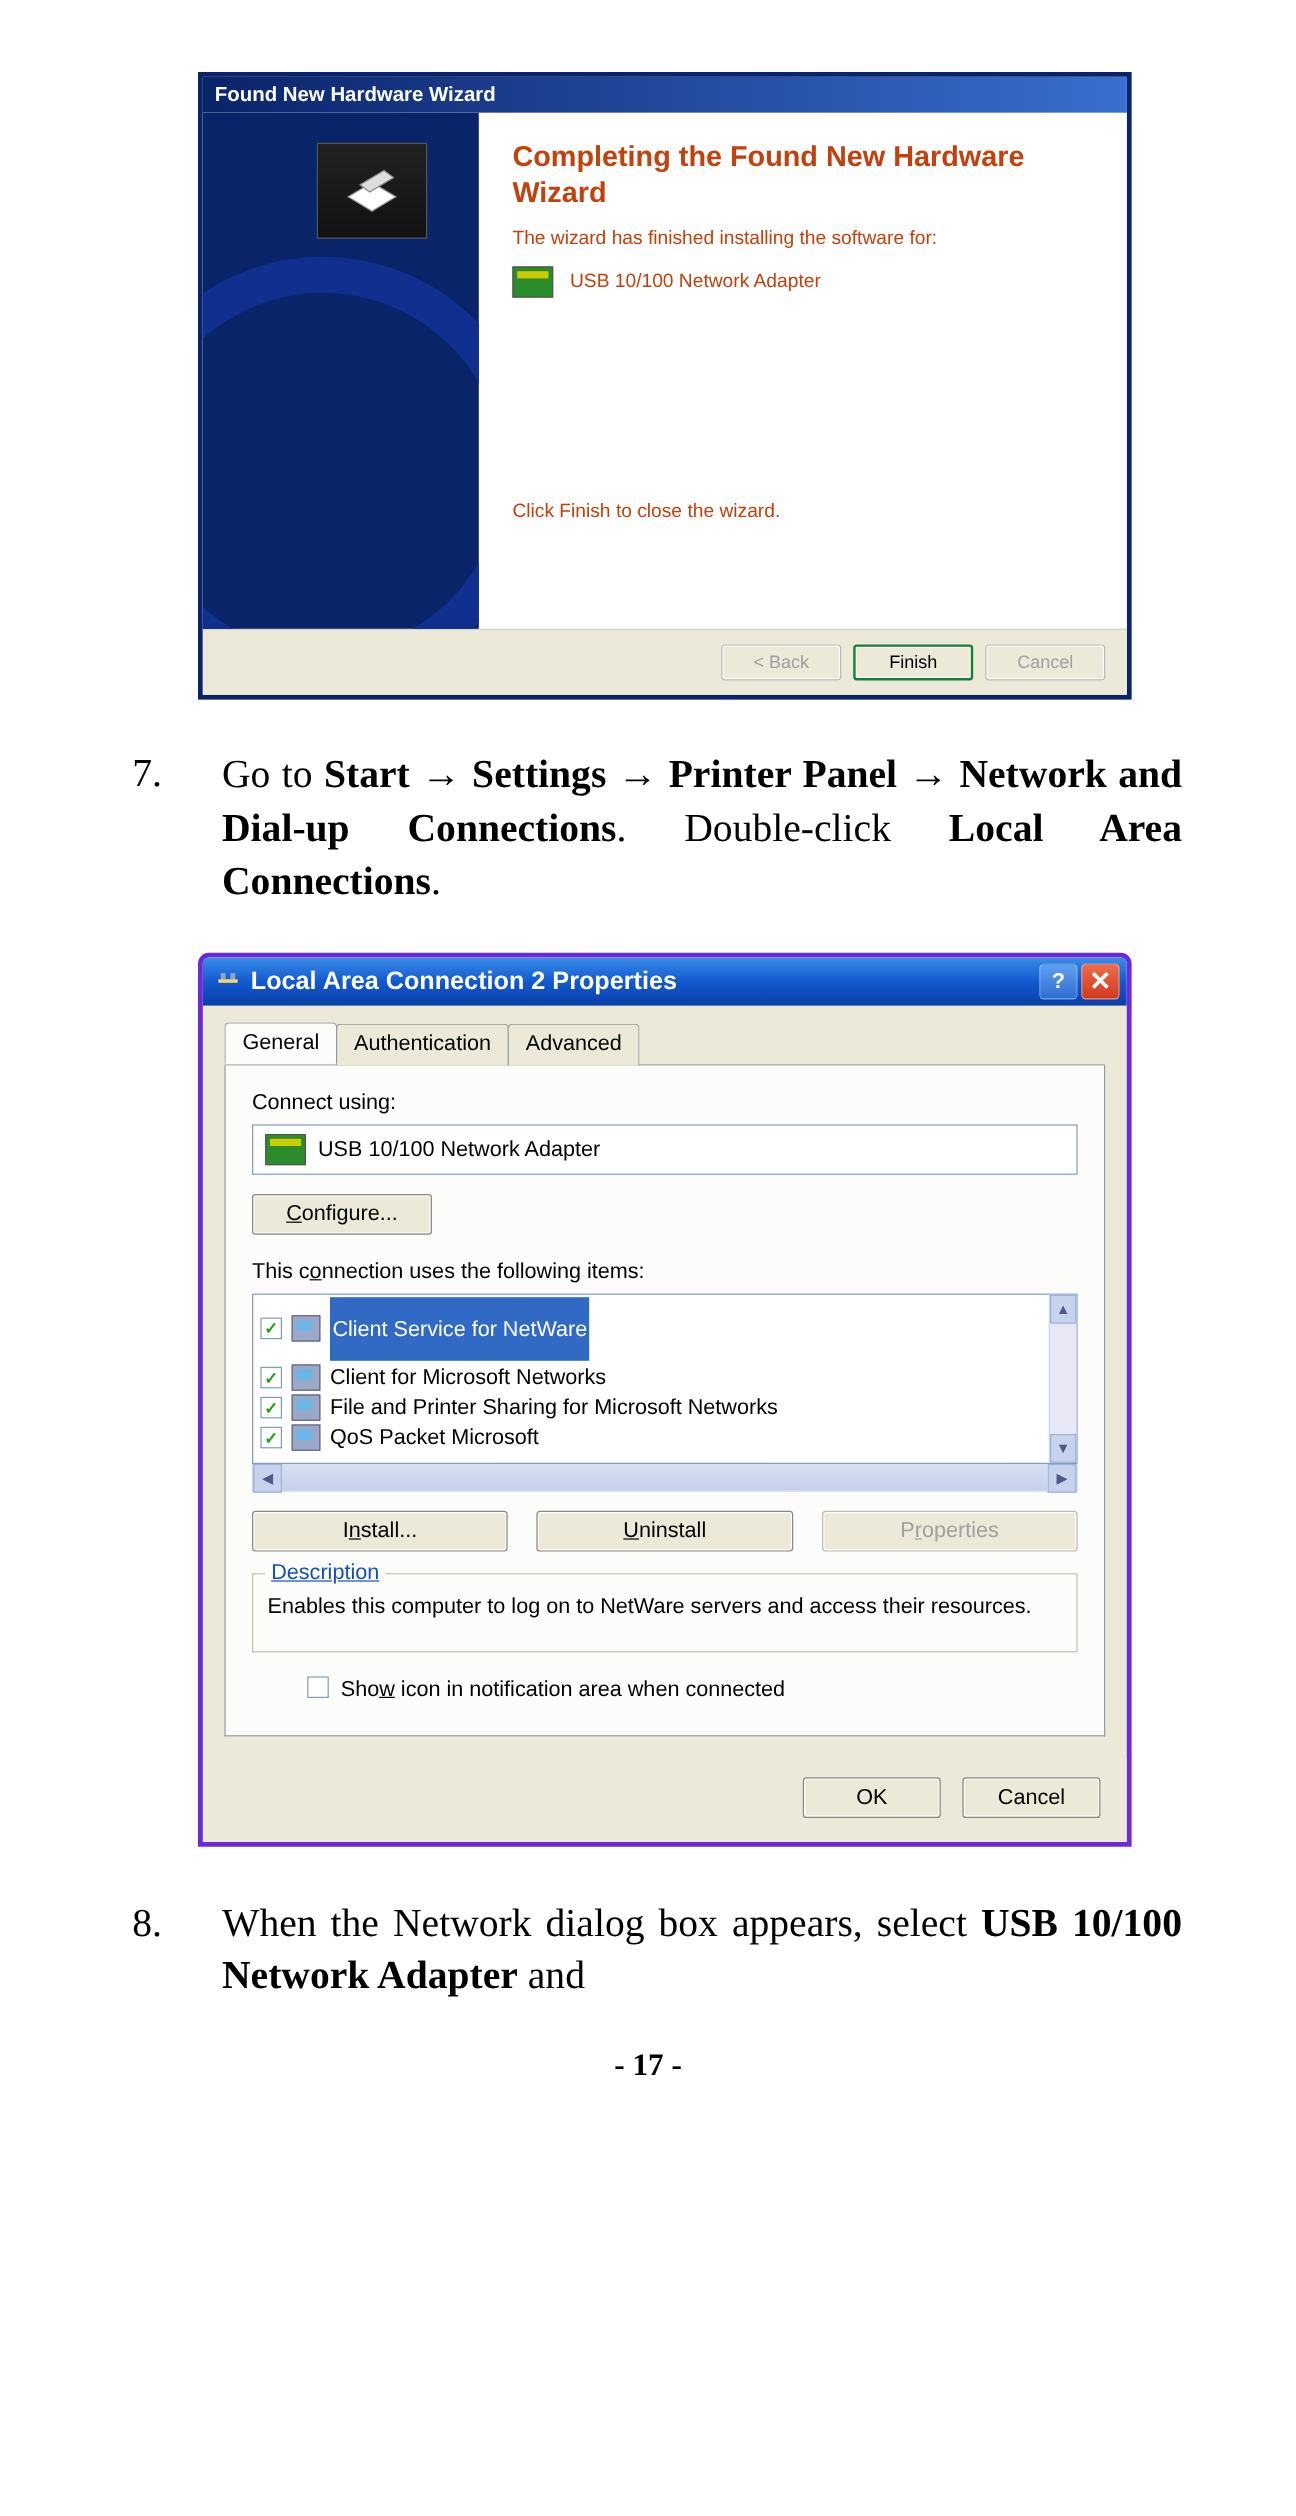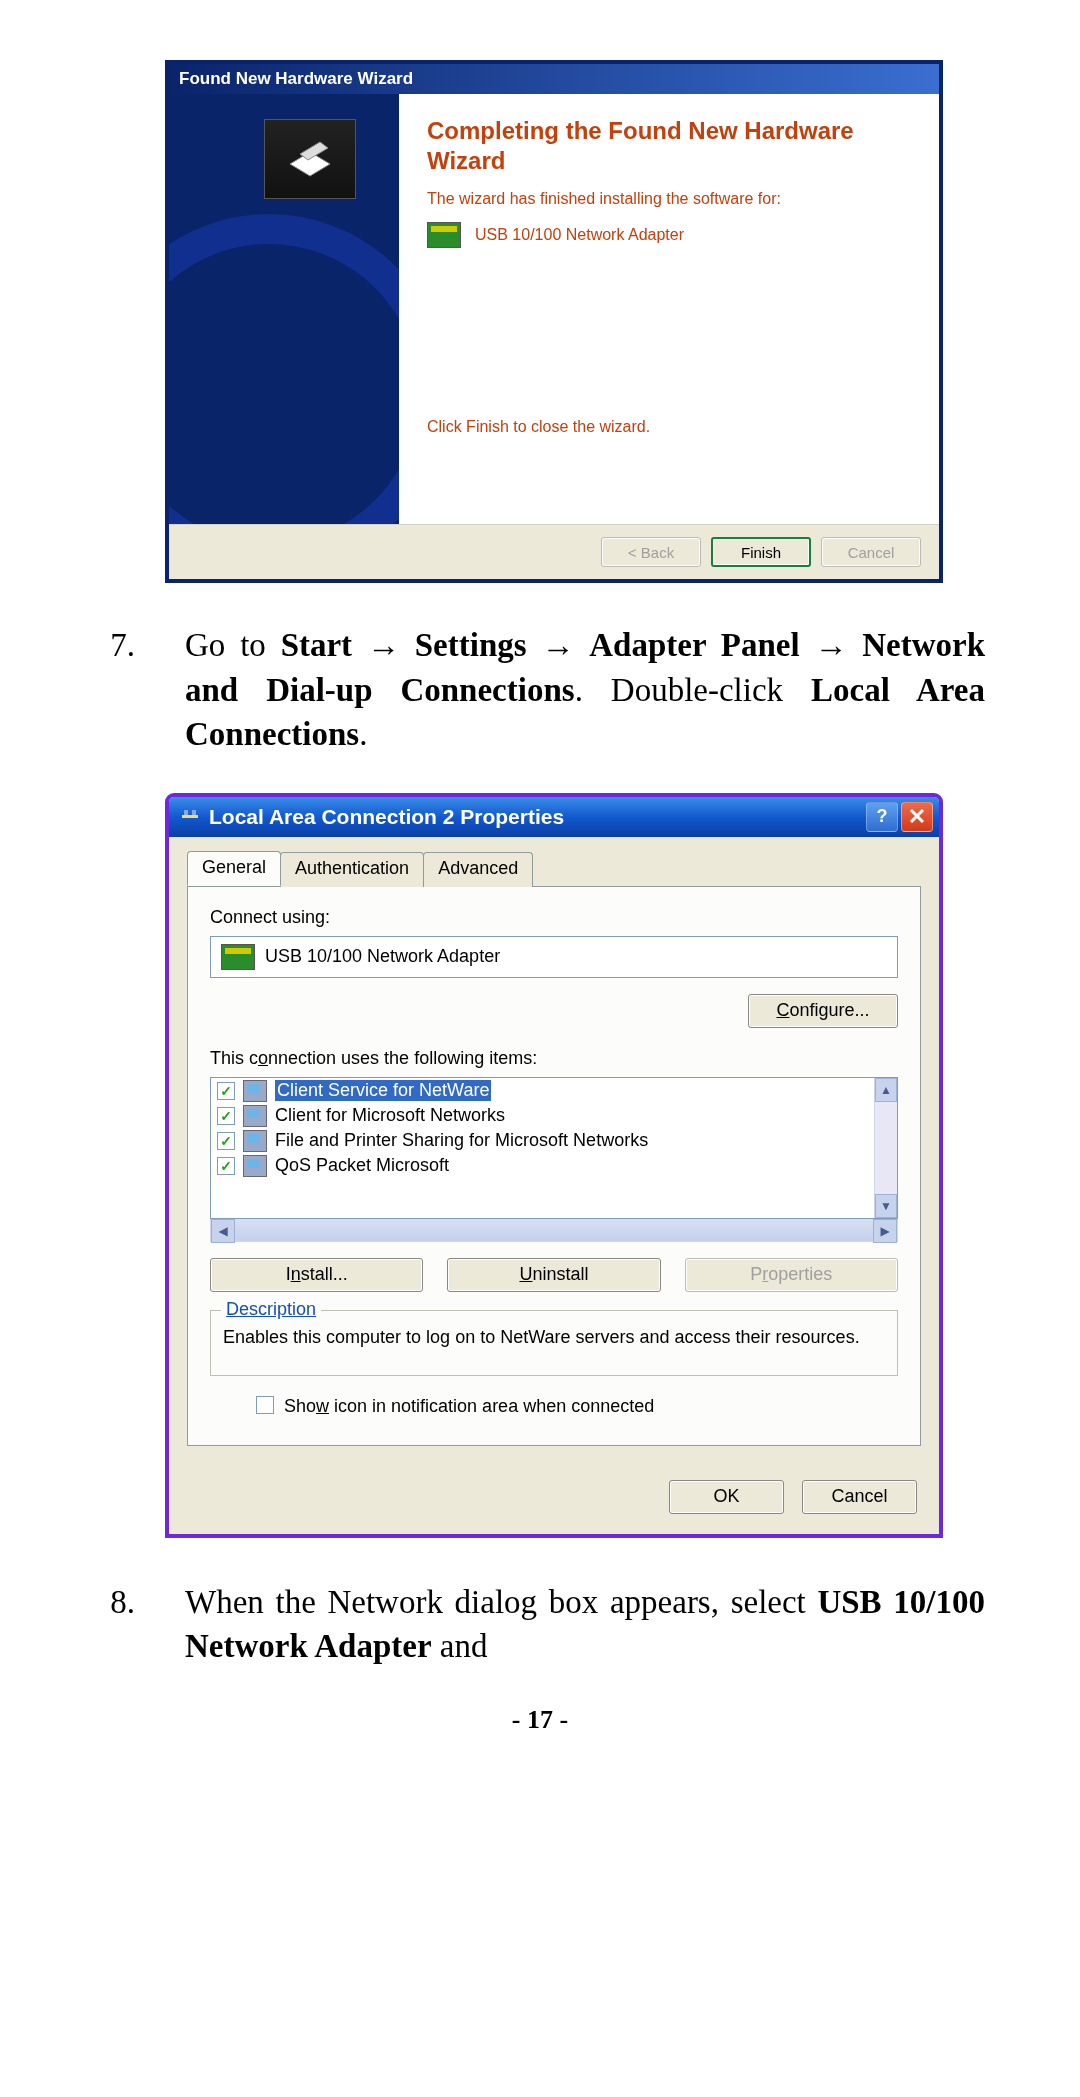--- a/index.html
+++ b/index.html
@@ -232,40 +232,40 @@
     border: 1px solid #7f9db9;
     background: #fff;
     padding: 7px 10px;
     font-size: 18px;
     display: flex;
     align-items: center;
     gap: 10px;
     margin-bottom: 16px;
   }
   .config-row {
-    display: flex; justify-content: flex-end; margin-bottom: 20px;
+    display: flex; justify-content: flex-start; margin-bottom: 20px;
   }
   .items-list {
     border: 1px solid #7f9db9;
     background: #fff;
     height: 140px;
     font-size: 18px;
     display: flex;
   }
   .items-inner { flex: 1; overflow: hidden; }
   .item-row {
     display: flex;
     align-items: center;
     gap: 8px;
     padding: 2px 6px 1px;
   }
   .item-row.sel .item-text {
     background: #316ac5;
     color: #fff;
-    padding: 0 2px;
+    padding: 16px 2px;
   }
   .chk {
     width: 16px; height: 16px;
     border: 1px solid #7f9db9;
     background: #fff;
     display: flex; align-items: center; justify-content: center;
     color: #21a121;
     font-size: 14px; font-weight: bold;
     line-height: 1;
   }
@@ -380,21 +380,21 @@
     </div>
   </div>
 
   <div class="step-row">
     <div class="step-num">7.</div>
     <div class="step-text">
       <span>Go to </span><b>Start</b>
       <span class="arrow">→</span>
       <b>Settings</b>
       <span class="arrow">→</span>
-      <b>Adapter Panel</b>
+      <b>Printer Panel</b>
       <span class="arrow">→</span>
       <b>Network and Dial-up Connections</b><span>. Double-click </span><b>Local Area Connections</b><span>.</span>
     </div>
   </div>
 
   <div class="props-wrap">
     <div class="props">
       <div class="props-titlebar">
         <span class="tb-icon">
           <svg width="20" height="20" viewBox="0 0 20 20">

